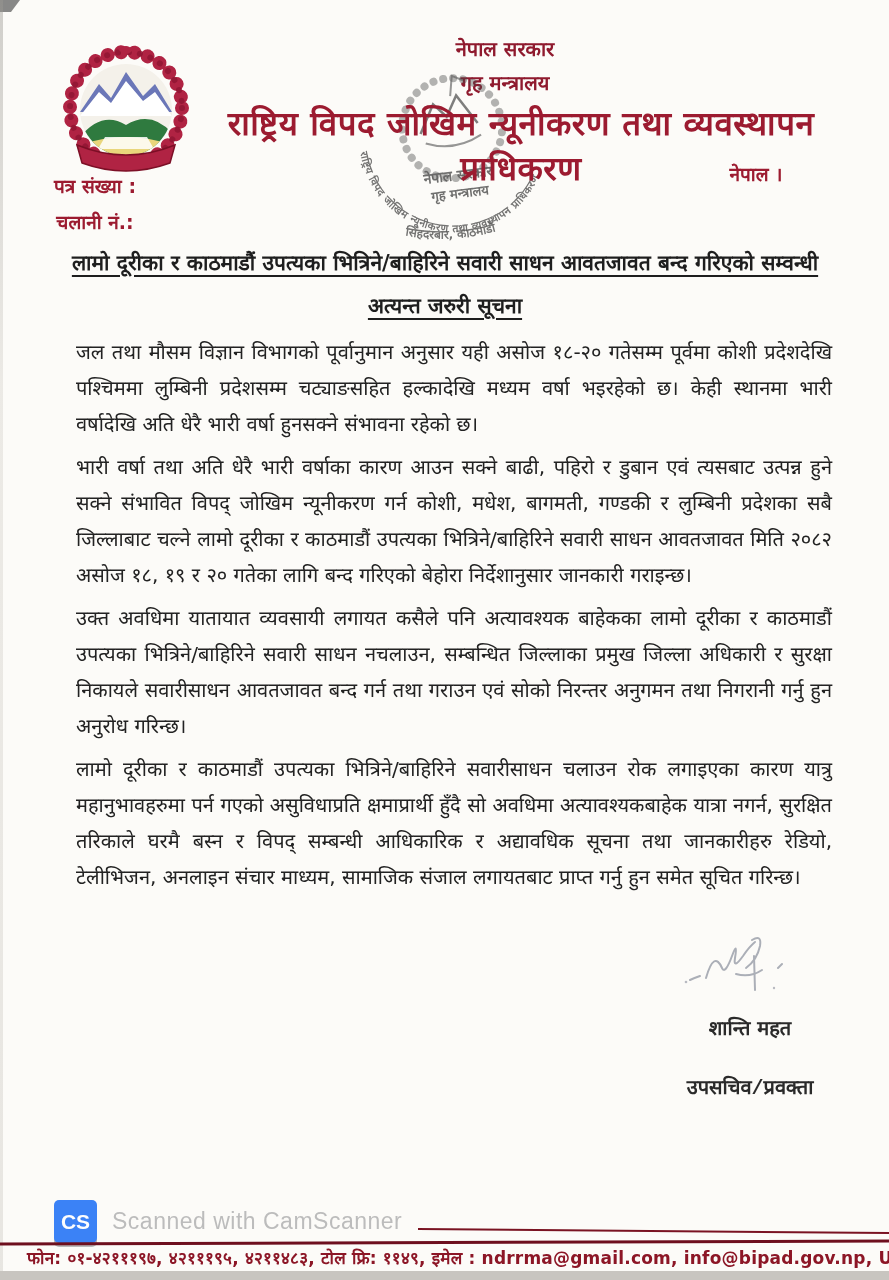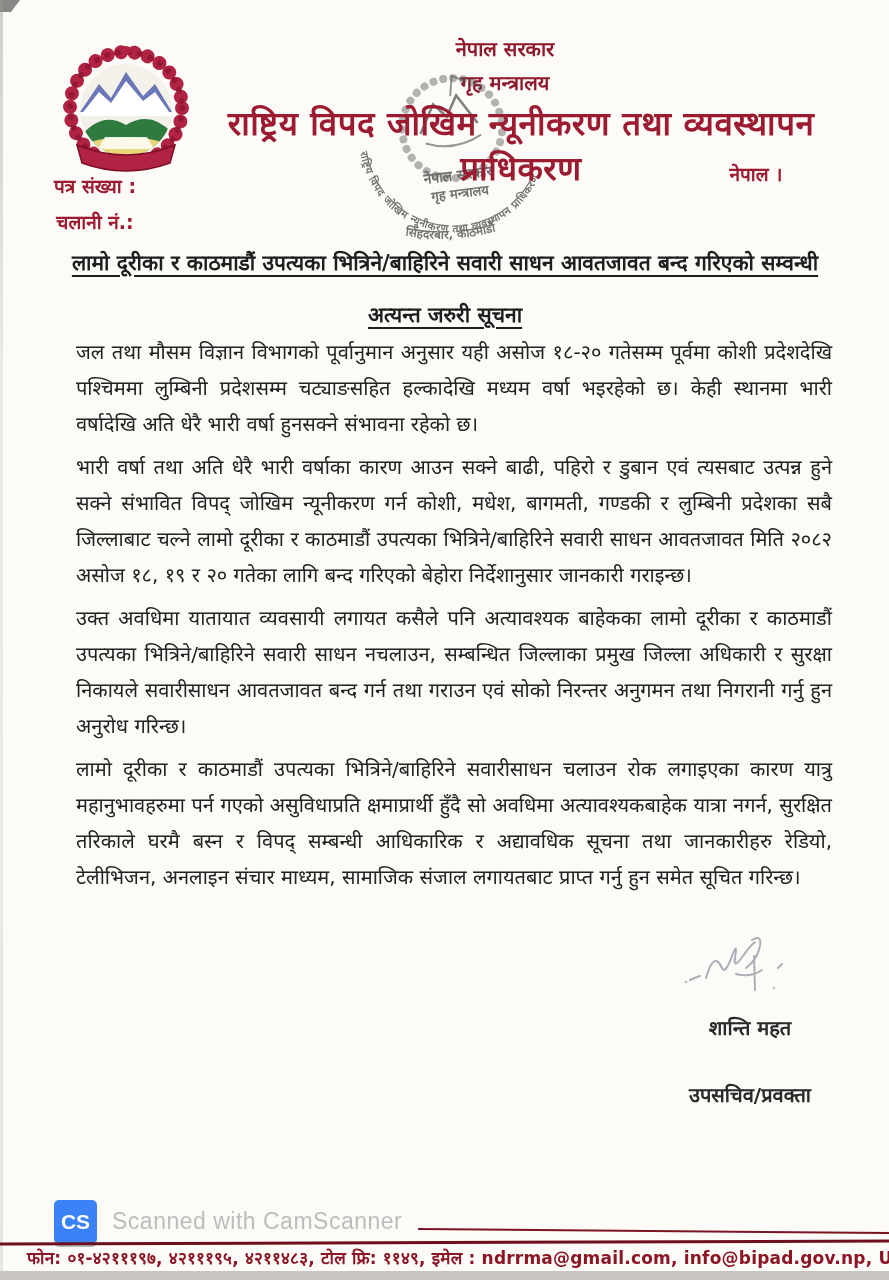--- a/index.html
+++ b/index.html
@@ -28,31 +28,31 @@
     z-index:2; letter-spacing:.5px; }
   .ref-labels { position:absolute; left:54px; top:168px; z-index:2; }
   .ref-label { font-size:19px; font-weight:700; color:#9c1b30; line-height:36px;text-align:center; }
   .hq-address { position:absolute; left:640px; top:156px; width:232px;
     text-align:center; z-index:2; }
   .hq-line { font-size:19px; font-weight:700; color:#9c1b30; line-height:37px; }
   
   .subject { position:absolute; left:58px; top:248px; width:774px; text-align:center; }
   .subject-line { font-size:21px; font-weight:700; color:#1e1e1e;
     text-decoration:underline; text-underline-offset:5px; line-height:30px; }
-  .subject-line2 { margin-top:22px; }
+  .subject-line2 { margin-top:13px; }
   
   .letter-body { position:absolute; left:60px; top:334px; width:772px; }
   .letter-body p { font-size:20px; line-height:36px; text-align:justify;
     color:#222; margin:0 0 7px 16px; }
   .date-line { font-size:20px; margin-top:10px !important; text-align:left !important; }
   
   .signature-svg { position:absolute; left:678px; top:928px; width:125px; height:80px; }
   .signatory { position:absolute; left:620px; top:1014px; width:260px; text-align:center; }
   .signatory-name { font-size:20px; font-weight:600; color:#2a2a2a; }
-  .signatory-title { font-size:20px; font-weight:600; color:#2a2a2a; margin-top:40px; }
+  .signatory-title { font-size:20px; font-weight:600; color:#2a2a2a; margin-top:32px;font-family:Liberation Mono, monospace; }
   
   .cs-watermark { position:absolute; left:54px; top:1200px; display:flex;
     align-items:center; gap:15px; z-index:1; }
   .cs-icon { width:43px; height:43px; background:#3b82f6; border-radius:5px;
     display:flex; align-items:center; justify-content:center;
     font-family:"Liberation Sans", sans-serif; font-weight:700; font-size:21px;
     color:#fdfdfd; box-shadow:0 4px 0 #b9b9b9; }
   .cs-text { font-family:"Liberation Sans", sans-serif; font-size:23px;
     color:#bcbcbc; letter-spacing:.5px; }
   .footer-line-short { position:absolute; left:418px; top:1230px; width:471px;

